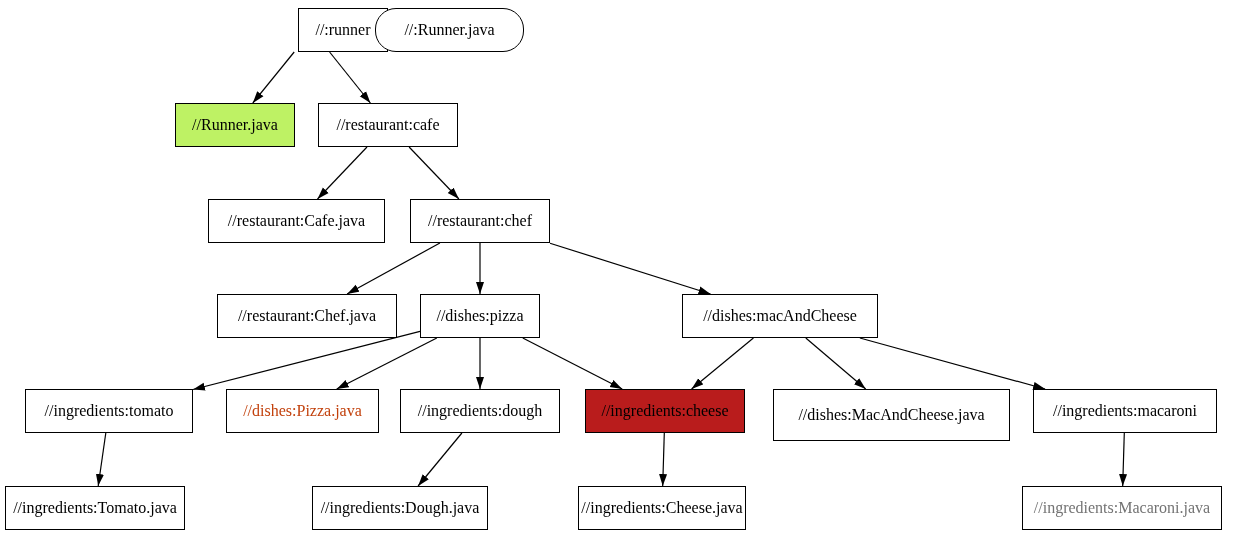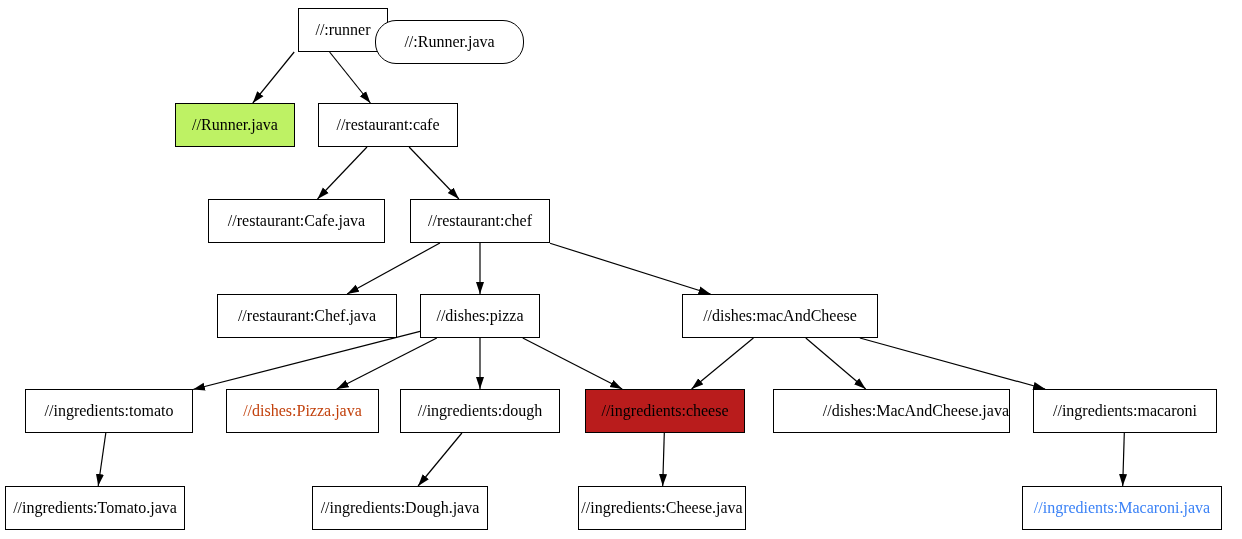--- a/index.html
+++ b/index.html
@@ -65,21 +65,21 @@
         <line x1="105.8" y1="433.0" x2="98.2" y2="486.0" stroke="#000000" stroke-width="1.2" marker-end="url(#arrowhead)"></line>
         <line x1="461.9" y1="433.0" x2="418.1" y2="486.0" stroke="#000000" stroke-width="1.2" marker-end="url(#arrowhead)"></line>
         <line x1="664.3" y1="433.0" x2="662.7" y2="486.0" stroke="#000000" stroke-width="1.2" marker-end="url(#arrowhead)"></line>
         <line x1="1124.3" y1="433.0" x2="1122.7" y2="486.0" stroke="#000000" stroke-width="1.2" marker-end="url(#arrowhead)"></line>
       </g>
   </svg>
   <div id="node-layer">
       <div class="node" style="left: 267px; top: 8px; width: 90px; height: 44px; border-color: rgb(0, 0, 0); background: rgb(255, 255, 255); color: rgb(0, 0, 0); margin-left: 31px;">
         <span>//:runner</span>
       </div>
-      <div class="node" style="left: 375px; top: 20px; width: 149px; height: 44px; border-color: rgb(0, 0, 0); background: rgb(255, 255, 255); color: rgb(0, 0, 0); border-radius: 21px;">
+      <div class="node" style="left: 375px; top: 8px; width: 149px; height: 44px; border-color: rgb(0, 0, 0); background: rgb(255, 255, 255); color: rgb(0, 0, 0); border-radius: 21px;">
         <span>//:Runner.java</span>
       </div>
       <div class="node" style="left: 175px; top: 103px; width: 120px; height: 44px; border-color: rgb(0, 0, 0); background: #bef264; color: rgb(0, 0, 0);">
         <span>//Runner.java</span>
       </div>
       <div class="node" style="left: 318px; top: 103px; width: 140px; height: 44px; border-color: rgb(0, 0, 0); background: rgb(255, 255, 255); color: rgb(0, 0, 0);">
         <span>//restaurant:cafe</span>
       </div>
       <div class="node" style="left: 208px; top: 199px; width: 177px; height: 44px; border-color: rgb(0, 0, 0); background: rgb(255, 255, 255); color: rgb(0, 0, 0);">
         <span>//restaurant:Cafe.java</span>
@@ -101,32 +101,32 @@
       </div>
       <div class="node" style="left: 226px; top: 389px; width: 153px; height: 44px; border-color: rgb(0, 0, 0); background: rgb(255, 255, 255); color: #c2410c;">
         <span>//dishes:Pizza.java</span>
       </div>
       <div class="node" style="left: 400px; top: 389px; width: 160px; height: 44px; border-color: rgb(0, 0, 0); background: rgb(255, 255, 255); color: rgb(0, 0, 0); font-family: Liberation Serif, serif;">
         <span>//ingredients:dough</span>
       </div>
       <div class="node" style="left: 585px; top: 389px; width: 160px; height: 44px; border-color: rgb(0, 0, 0); background: #b91c1c; color: rgb(0, 0, 0);">
         <span>//ingredients:cheese</span>
       </div>
-      <div class="node" style="left: 773px; top: 389px; width: 237px; height: 44px; border-color: rgb(0, 0, 0); background: rgb(255, 255, 255); color: rgb(0, 0, 0); justify-content: flex-end;">
+      <div class="node" style="left: 773px; top: 389px; width: 237px; height: 52px; border-color: rgb(0, 0, 0); background: rgb(255, 255, 255); color: rgb(0, 0, 0);">
         <span>//dishes:MacAndCheese.java</span>
       </div>
       <div class="node" style="left: 1033px; top: 389px; width: 184px; height: 44px; border-color: rgb(0, 0, 0); background: rgb(255, 255, 255); color: rgb(0, 0, 0);">
         <span>//ingredients:macaroni</span>
       </div>
       <div class="node" style="left: 5px; top: 486px; width: 180px; height: 44px; border-color: rgb(0, 0, 0); background: rgb(255, 255, 255); color: rgb(0, 0, 0);">
         <span>//ingredients:Tomato.java</span>
       </div>
       <div class="node" style="left: 312px; top: 486px; width: 176px; height: 44px; border-color: rgb(0, 0, 0); background: rgb(255, 255, 255); color: rgb(0, 0, 0);">
         <span>//ingredients:Dough.java</span>
       </div>
       <div class="node" style="left: 578px; top: 486px; width: 168px; height: 44px; border-color: rgb(0, 0, 0); background: rgb(255, 255, 255); color: rgb(0, 0, 0);">
         <span>//ingredients:Cheese.java</span>
       </div>
-      <div class="node" style="left: 1022px; top: 486px; width: 200px; height: 44px; border-color: rgb(0, 0, 0); background: rgb(255, 255, 255); color: #3b82f6;">
+      <div class="node" style="left: 1022px; top: 486px; width: 200px; height: 44px; border-color: rgb(0, 0, 0); background: rgb(255, 255, 255); color: #737373;">
         <span>//ingredients:Macaroni.java</span>
       </div>
     </div>
 </div>
 
 </body></html>

